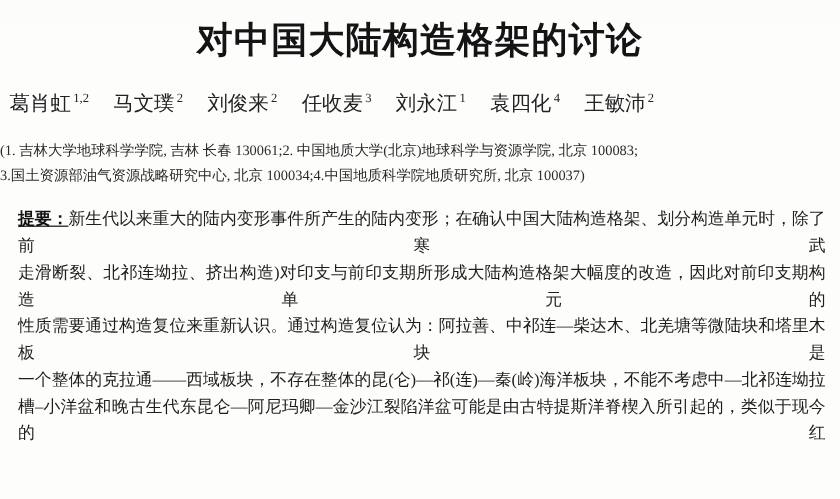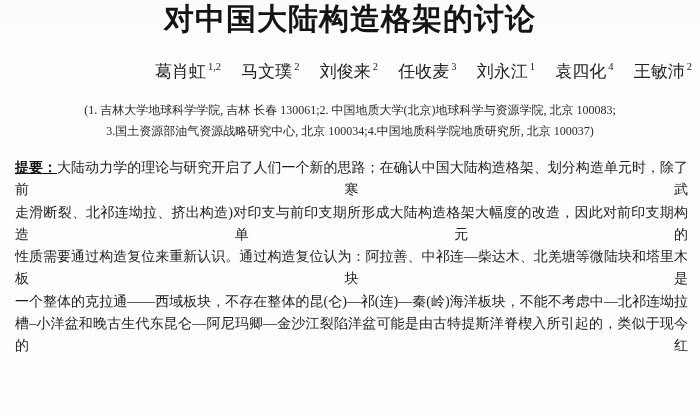--- a/index.html
+++ b/index.html
@@ -16,49 +16,49 @@
     -webkit-font-smoothing: antialiased;
   }
   .page {
     position: relative;
     width: 700px;
     height: 416px;
     background: linear-gradient(180deg, #fbfbfa 0%, #fdfdfc 6%, #fdfdfc 100%);
   }
   .title {
     margin: 0;
+    padding-top: 15px;
     text-align: center;
     font-family: "Liberation Sans", sans-serif;
     font-weight: 700;
     font-size: 30px;
     line-height: 38px;
     letter-spacing: 1px;
     color: #141414;
   }
   .authors {
     margin-top: 23px;
-    text-align: right;
+    text-align: left;
     font-size: 17px;
     line-height: 22px;
     color: #222;
     white-space: nowrap;
   }
   .author {
     display: inline-block;
     margin: 0 8px;
   }
   .author sup {
     font-size: 10.5px;
     margin-left: 2px;
     vertical-align: super;
     line-height: 0;
   }
   .affiliations {
     margin-top: 17px;
-    text-align: center;
     font-size: 12px;
     line-height: 21px;
     color: #2a2a2a;
   }
   .abstract {
     margin-top: 14px;
     padding: 0 12px 0 15px;
     font-size: 14px;
     line-height: 22.3px;
     color: #1d1d1d;
@@ -90,21 +90,21 @@
     <span class="author"><span>袁四化</span><sup>4</sup></span>
     <span class="author"><span>王敏沛</span><sup>2</sup></span>
   </div>
 
   <div class="affiliations">
     <div>(1. 吉林大学地球科学学院, 吉林 长春 130061;2. 中国地质大学(北京)地球科学与资源学院, 北京 100083;</div>
     <div>3.国土资源部油气资源战略研究中心, 北京 100034;4.中国地质科学院地质研究所, 北京 100037)</div>
   </div>
 
   <div class="abstract">
-    <div class="abs-line"><span class="bold-label">提要：</span><span>大陆动力学的理论与研究开启了人们一个新的思路；在确认中国大陆构造格架、划分构造单元时，除了前寒武</span></div>
+    <div class="abs-line"><span class="bold-label">提要：</span><span>新生代以来重大的陆内变形事件所产生的陆内变形；在确认中国大陆构造格架、划分构造单元时，除了前寒武</span></div>
     <div class="abs-line">走滑断裂、北祁连坳拉、挤出构造)对印支与前印支期所形成大陆构造格架大幅度的改造，因此对前印支期构造单元的</div>
     <div class="abs-line">性质需要通过构造复位来重新认识。通过构造复位认为：阿拉善、中祁连—柴达木、北羌塘等微陆块和塔里木板块是</div>
     <div class="abs-line">一个整体的克拉通——西域板块，不存在整体的昆(仑)—祁(连)—秦(岭)海洋板块，不能不考虑中—北祁连坳拉</div>
     <div class="abs-line">槽–小洋盆和晚古生代东昆仑—阿尼玛卿—金沙江裂陷洋盆可能是由古特提斯洋脊楔入所引起的，类似于现今的红</div>
 
   </div>
 
 </div>
 
 </body></html>

